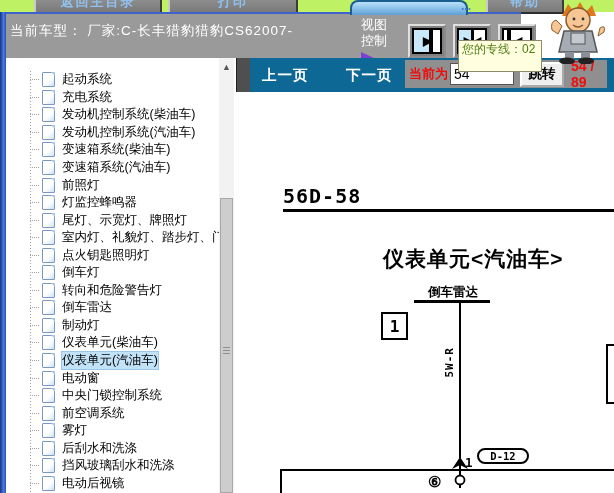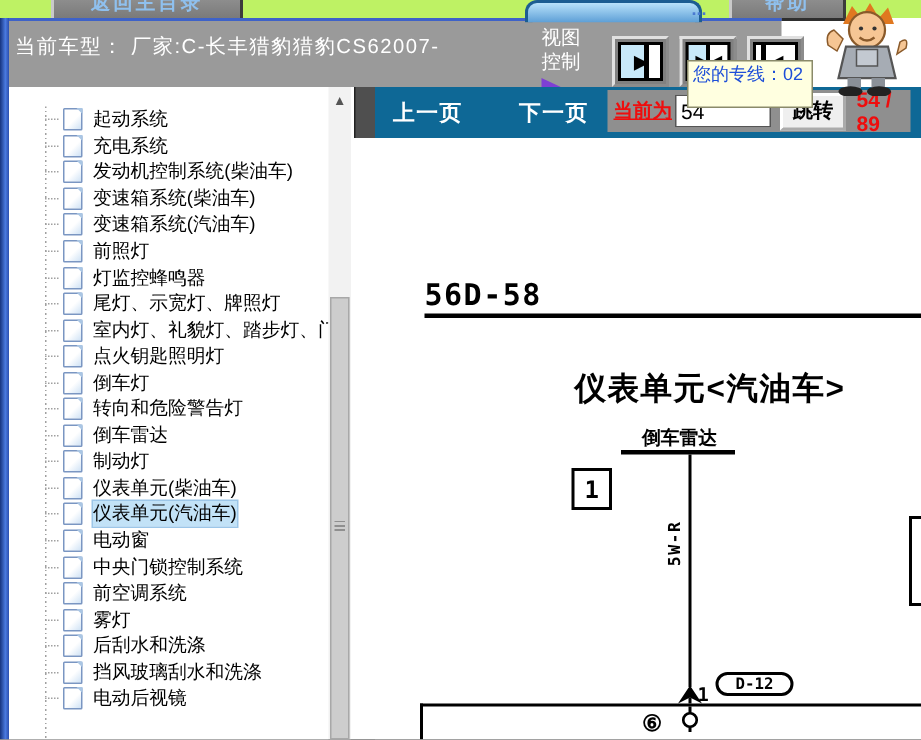--- a/index.html
+++ b/index.html
@@ -27,21 +27,21 @@
                 border-left:15px solid #7e3fd4;border-top:7px solid transparent;border-bottom:9px solid transparent;}
   .vc-btn{position:absolute;top:10px;width:38px;height:34px;background:#808080;
           border:2px outset #e0e0e0;box-sizing:border-box;cursor:pointer;padding:2px;}
   .vc-inner{width:100%;height:100%;border:2px solid #000;box-sizing:border-box;
             display:flex;align-items:center;justify-content:center;
             font-size:12px;font-weight:bold;color:#000;letter-spacing:-1px;}
   .vc1 .vc-inner{background:linear-gradient(90deg,#c8e9fa 0 58%,#000 58% 72%,#fff 72%);}
   .vc2 .vc-inner{background:linear-gradient(90deg,#c8e9fa 0 45%,#000 45% 56%,#fff 56%);}
   .vc3 .vc-inner{background:linear-gradient(90deg,#fff 0 12%,#000 12% 26%,#fff 26%);}
   .hotline{position:absolute;left:458px;top:26px;width:84px;height:32px;background:#ffffe0;
-           border:1px solid #8a8a6a;color:#1d4ed8;font-size:12px;line-height:1.3;padding:1px 3px;
+           border:1px solid #8a8a6a;color:#4d7c0f;font-size:12px;line-height:1.3;padding:1px 3px;
            box-sizing:border-box;z-index:2;overflow:hidden;}
   .mascot{position:absolute;left:540px;top:0;z-index:6;}
 
   
   .left-border{position:absolute;left:0;top:12px;width:6px;height:481px;
                background:linear-gradient(90deg,#16337e,#4a7ae0 60%,#2c4fae);}
 
   
   .sidebar{position:absolute;left:6px;top:58px;width:213px;height:435px;background:#fff;overflow:hidden;margin-top:12px;}
   .tree{position:absolute;left:0;top:1px;right:0;bottom:-20px;
@@ -68,21 +68,21 @@
 
   
   .splitter{position:absolute;left:236px;top:58px;width:14px;height:34px;background:#4f4f4f;
             border-left:1px solid #222;cursor:col-resize;}
 
   
   .navbar{position:absolute;left:250px;top:58px;width:364px;height:34px;background:#0e6896;}
   .nav-link{position:absolute;top:8px;color:#fff;font-size:14.5px;font-weight:bold;cursor:pointer;letter-spacing:1px;}
   .page-panel{position:absolute;left:155px;top:2px;width:202px;height:28px;background:#8f8f8f;
               display:flex;align-items:center;}
-  .cur-label{color:#ef0d0d;font-size:13px;font-weight:bold;margin-left:4px;flex:none;text-decoration:underline;}
+  .cur-label{color:#ef0d0d;font-size:13px;font-weight:bold;margin-left:4px;flex:none;}
   .page-input{width:56px;height:20px;border:1px solid #555;font-size:14px;padding:0 3px;
               font-family:"Liberation Sans",sans-serif;margin-left:2px;}
   .jump-btn{height:25px;min-width:44px;margin-left:6px;background:#efefef;border:2px outset #fff;
             font-size:13.5px;font-weight:bold;color:#000;cursor:pointer;
             font-family:"Liberation Sans",sans-serif;}
   .page-indicator{color:#ef0d0d;font-size:14px;font-weight:bold;margin-left:7px;}
 
   
   .main-canvas{position:absolute;left:250px;top:92px;width:364px;height:401px;background:#fff;}
   .page-code{position:absolute;left:33px;top:92px;font-family:"DejaVu Sans Mono",monospace;
@@ -110,20 +110,23 @@
 </style>
 </head>
 <body>
 
 <div id="app">
 
   <div class="toolbar-row">
     <div class="tb-btn" style="left:34px;width:124px;">
       <span>返回主目录</span>
     </div>
+    <div class="tb-btn" style="left:168px;width:126px;">
+      <span>打印</span>
+    </div>
     <div class="tb-btn" style="left:486px;width:74px;">
       <span>帮助</span>
     </div>
     <div class="blue-btn"></div>
     <div class="ellipsis-link">...</div>
   </div>
 
   <div class="info-bar">
     <div class="vehicle-text">当前车型： 厂家:C-长丰猎豹猎豹CS62007-</div>
     <div class="view-label">视图控制</div>
@@ -167,20 +170,25 @@
         </div>
         <div class="tree-row">
           <span class="connector"></span>
           <span class="doc-icon"></span>
           <span class="tree-label">充电系统</span>
         </div>
         <div class="tree-row">
           <span class="connector"></span>
           <span class="doc-icon"></span>
           <span class="tree-label">发动机控制系统(柴油车)</span>
+        </div>
+        <div class="tree-row">
+          <span class="connector"></span>
+          <span class="doc-icon"></span>
+          <span class="tree-label">发动机控制系统(汽油车)</span>
         </div>
         <div class="tree-row">
           <span class="connector"></span>
           <span class="doc-icon"></span>
           <span class="tree-label">变速箱系统(柴油车)</span>
         </div>
         <div class="tree-row">
           <span class="connector"></span>
           <span class="doc-icon"></span>
           <span class="tree-label">变速箱系统(汽油车)</span>

